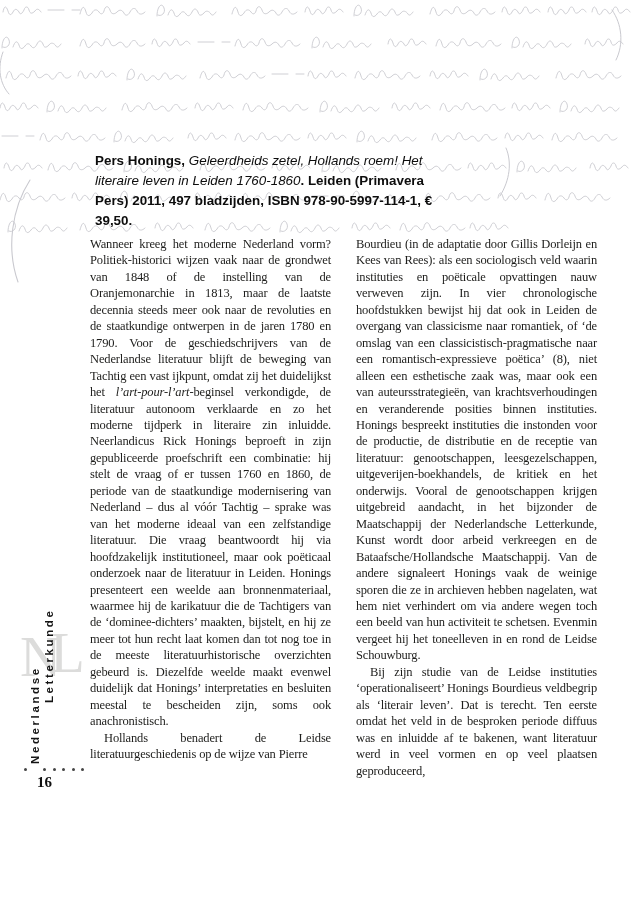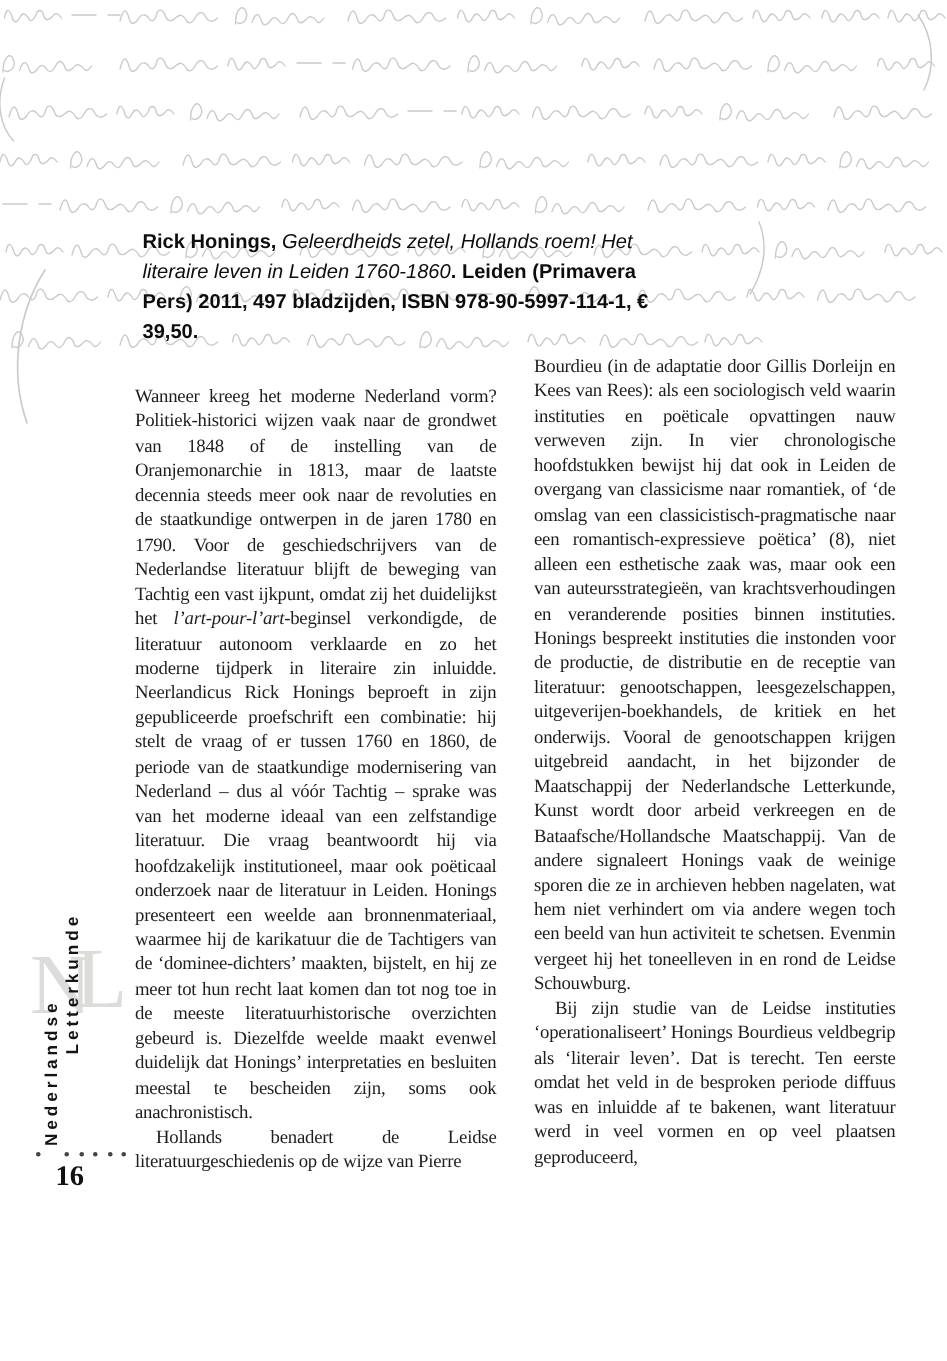--- a/index.html
+++ b/index.html
@@ -15,21 +15,21 @@
     font-family:"Liberation Sans", sans-serif; font-size:13.4px;
     line-height:20px; color:#0d0d0d; font-weight:bold;
   }
   .header .title-italic { font-weight:normal; font-style:italic; }
   
   .col {
     position:absolute; top:236px; width:241px;
     font-size:12.5px; line-height:16.45px; text-align:justify;
     color:#1d1d1b; letter-spacing:-0.15px;
   }
-  .col-left  { left:90px;margin-top:20px; }
+  .col-left  { left:90px; }
   .col-right { left:356px; }
   .col p { margin:0; }
   .col p.indent { text-indent:14px; }
   
   .wm {
     position:absolute; font-family:"Liberation Serif", serif;
     color:#dcdcdb; font-size:57px; line-height:57px; font-weight:normal;
   }
   .wm-n { left:20px; top:628px; }
   .wm-l { left:50px; top:624px; }
@@ -42,21 +42,21 @@
   }
   .vword-1 { left:41px; top:752px; }
   .vword-2 { left:55px; top:691px; }
   
   .dots { position:absolute; left:24px; top:768px; display:flex; align-items:center; }
   .dot  { width:3px; height:3px; border-radius:50%; background:#454545; margin-right:6.5px; }
   .dot.lead { margin-right:16px; }
   .pagenum {
     position:absolute; left:37px; top:774px;
     font-family:"Liberation Serif", serif; font-weight:bold;
-    font-size:19px; color:#111;
+    font-size:15px; color:#111;
   }
 </style>
 </head>
 <body>
 
 <div class="page">
 
   <svg class="handwriting" width="631" height="290" viewBox="0 0 631 290" aria-hidden="true">
     <defs>
       <path id="hw1" fill="none" d="M0 10 c2 -8 4 -9 6 -2 c1 4 3 5 6 1 c2 -4 5 -4 7 -1 c2 3 4 2 5 -1 c1 -5 4 -6 6 -1 c1 4 4 5 7 2 c3 -3 5 -2 7 1 c1 3 4 3 6 -1 c2 -4 5 -5 7 -1 c2 4 5 4 8 1"></path>
@@ -161,21 +161,21 @@
           <use href="#hw2" x="470"></use>
         </g>
       <path stroke-width="1.1" d="M30 180 C12 208 6 248 18 282"></path>
       <path stroke-width="1" d="M3 52 C-3 68 0 84 9 94"></path>
       <path stroke-width="1" d="M612 10 C622 24 624 44 616 60"></path>
       <path stroke-width="1" d="M500 196 C510 180 512 162 506 148"></path>
     </g>
   </svg>
 
   <div class="header">
-    <span>Rick Honings, </span><span class="title-italic">Geleerdheids zetel, Hollands roem! Het literaire leven in Leiden 1760-1860</span><span>. Leiden (Primavera Pers) 2011, 497 bladzijden, ISBN 978-90-5997-114-1, € 39,50.</span>
+    <span>Pers Honings, </span><span class="title-italic">Geleerdheids zetel, Hollands roem! Het literaire leven in Leiden 1760-1860</span><span>. Leiden (Primavera Pers) 2011, 497 bladzijden, ISBN 978-90-5997-114-1, € 39,50.</span>
   </div>
 
   <div class="col col-left">
     <p><span>Wanneer kreeg het moderne Nederland vorm? Politiek-historici wijzen vaak naar de grondwet van 1848 of de instelling van de Oranjemonarchie in 1813, maar de laatste decennia steeds meer ook naar de revoluties en de staatkundige ontwerpen in de jaren 1780 en 1790. Voor de geschiedschrijvers van de Nederlandse literatuur blijft de beweging van Tachtig een vast ijkpunt, omdat zij het duidelijkst het </span><i>l’art-pour-l’art</i><span>-beginsel verkondigde, de literatuur autonoom verklaarde en zo het moderne tijdperk in literaire zin inluidde. Neerlandicus Rick Honings beproeft in zijn gepubliceerde proefschrift een combinatie: hij stelt de vraag of er tussen 1760 en 1860, de periode van de staatkundige modernisering van Nederland – dus al vóór Tachtig – sprake was van het moderne ideaal van een zelfstandige literatuur. Die vraag beantwoordt hij via hoofdzakelijk institutioneel, maar ook poëticaal onderzoek naar de literatuur in Leiden. Honings presenteert een weelde aan bronnenmateriaal, waarmee hij de karikatuur die de Tachtigers van de ‘dominee-dichters’ maakten, bijstelt, en hij ze meer tot hun recht laat komen dan tot nog toe in de meeste literatuurhistorische overzichten gebeurd is. Diezelfde weelde maakt evenwel duidelijk dat Honings’ interpretaties en besluiten meestal te bescheiden zijn, soms ook anachronistisch.</span></p>
     <p class="indent">Hollands benadert de Leidse literatuurgeschiedenis op de wijze van Pierre</p>
   </div>
 
   <div class="col col-right">
     <p>Bourdieu (in de adaptatie door Gillis Dorleijn en Kees van Rees): als een sociologisch veld waarin instituties en poëticale opvattingen nauw verweven zijn. In vier chronologische hoofdstukken bewijst hij dat ook in Leiden de overgang van classicisme naar romantiek, of ‘de omslag van een classicistisch-pragmatische naar een romantisch-expressieve poëtica’ (8), niet alleen een esthetische zaak was, maar ook een van auteursstrategieën, van krachtsverhoudingen en veranderende posities binnen instituties. Honings bespreekt instituties die instonden voor de productie, de distributie en de receptie van literatuur: genootschappen, leesgezelschappen, uitgeverijen-boekhandels, de kritiek en het onderwijs. Vooral de genootschappen krijgen uitgebreid aandacht, in het bijzonder de Maatschappij der Nederlandsche Letterkunde, Kunst wordt door arbeid verkreegen en de Bataafsche/Hollandsche Maatschappij. Van de andere signaleert Honings vaak de weinige sporen die ze in archieven hebben nagelaten, wat hem niet verhindert om via andere wegen toch een beeld van hun activiteit te schetsen. Evenmin vergeet hij het toneelleven in en rond de Leidse Schouwburg.</p>
     <p class="indent">Bij zijn studie van de Leidse instituties ‘operationaliseert’ Honings Bourdieus veldbegrip als ‘literair leven’. Dat is terecht. Ten eerste omdat het veld in de besproken periode diffuus was en inluidde af te bakenen, want literatuur werd in veel vormen en op veel plaatsen geproduceerd,</p>

